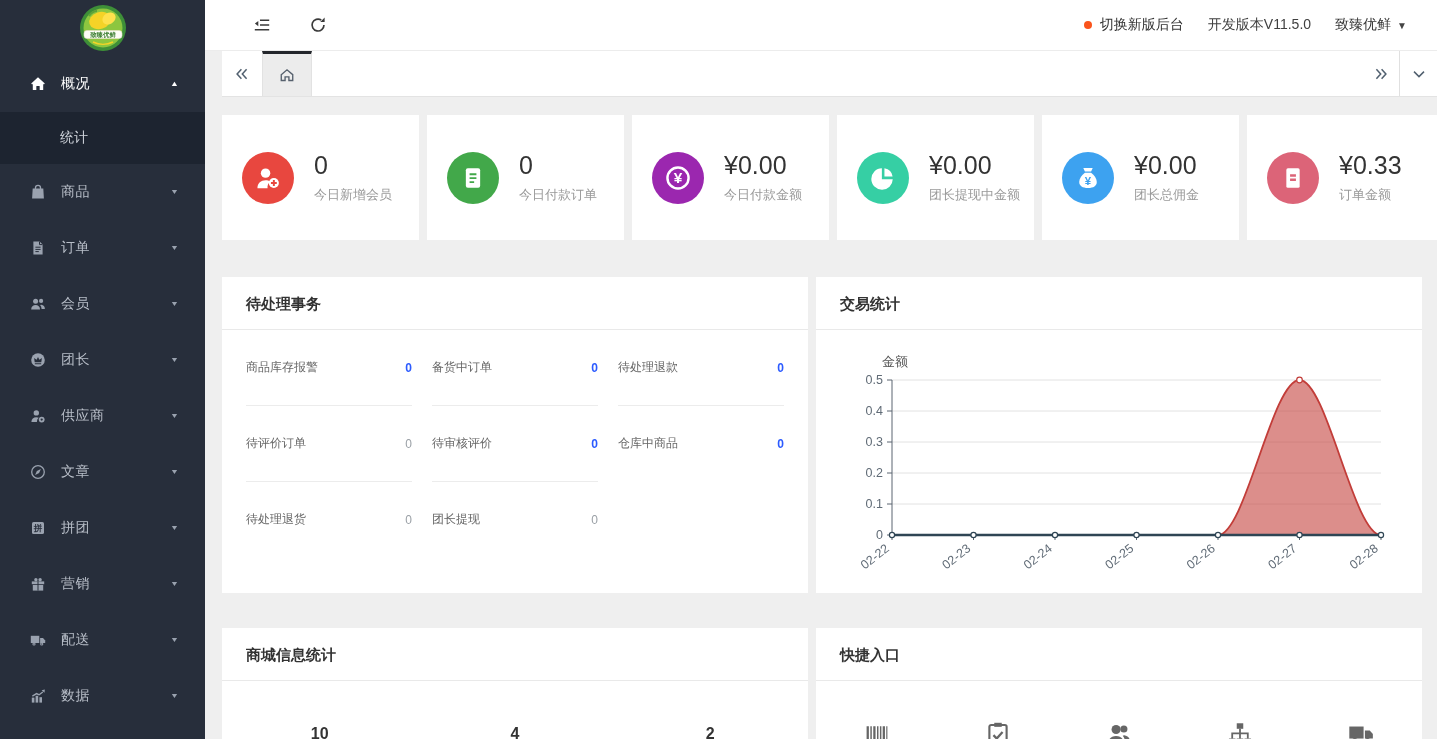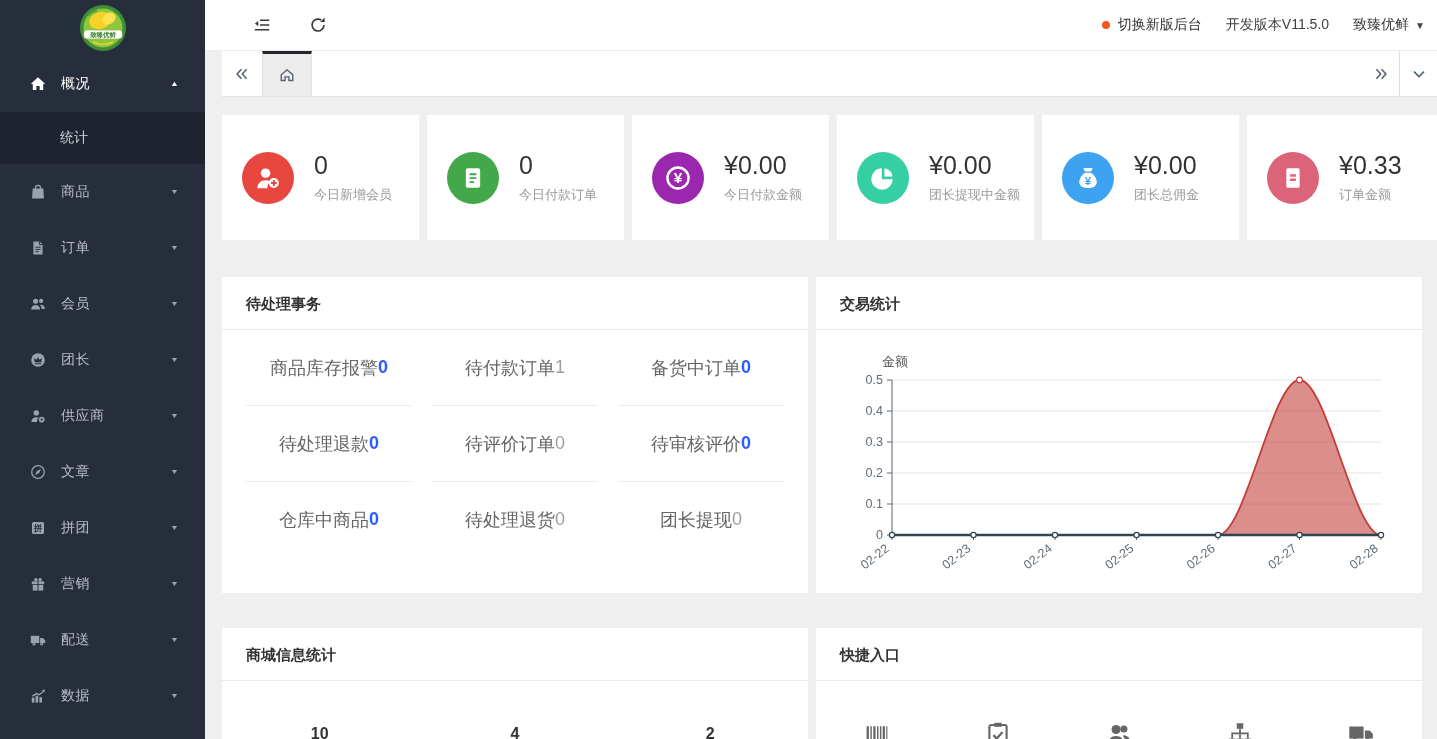--- a/index.html
+++ b/index.html
@@ -18,21 +18,21 @@
   .menu-item .caret{font-size:9px;color:#9aa2af;transform:scale(1,.8);}
   .menu-item.active{color:#fff;}
   .menu-item.active .icon,.menu-item.active .caret{color:#fff;}
   .submenu-item{height:52px;display:flex;align-items:center;background:#1d2430;color:#cfd3da;font-size:14px;padding-left:60px;cursor:pointer;}
 
   
   .topbar{position:absolute;left:205px;top:0;right:0;height:50px;background:#fff;border-bottom:1px solid #ececec;display:flex;align-items:center;}
   .topbar .tb-icon{width:18px;height:18px;color:#3a3a3a;cursor:pointer;}
   .tb-fold{margin-left:48px;}
   .tb-refresh{margin-left:38px;}
-  .tb-right{margin-left:auto;display:flex;align-items:center;gap:24px;padding-right:12px;font-size:14px;color:#333;justify-content:flex-end;}
+  .tb-right{margin-left:auto;display:flex;align-items:center;gap:24px;padding-right:30px;font-size:14px;color:#333;justify-content:flex-end;}
   .tb-switch{display:flex;align-items:center;gap:8px;cursor:pointer;}
   .tb-dot{width:8px;height:8px;border-radius:50%;}
   .tb-version{cursor:pointer;}
   .tb-account{display:flex;align-items:center;gap:6px;cursor:pointer;}
   .tb-account .caret{font-size:10px;color:#444;}
 
   
   .tabbar{position:absolute;left:205px;top:51px;right:0;height:46px;background:#efefef;}
   .tabbar-inner{position:absolute;left:17px;right:0;top:0;bottom:0;background:#fff;border-bottom:1px solid #e3e3e3;display:flex;align-items:stretch;}
   .tab-btn{width:40px;display:flex;align-items:center;justify-content:center;color:#51606f;cursor:pointer;}
@@ -54,21 +54,21 @@
   .panel-row{display:flex;gap:8px;margin-top:37px;}
   .panel{background:#fff;}
   .panel-l{flex:0 0 586px;}
   .panel-r{flex:1;}
   .panel-head{padding:18px 24px 15px;font-size:15px;font-weight:bold;color:#333;border-bottom:1px solid #e9e9e9;}
   .row3{margin-top:35px;}
   .row3 .panel{height:280px;}
 
   
   .pending-grid{display:grid;grid-template-columns:repeat(3,1fr);column-gap:20px;padding:0 24px;}
-  .pending-cell{height:75px;display:flex;align-items:center;justify-content:center;font-size:18px;}
+  .pending-cell{height:75px;display:flex;align-items:center;justify-content:space-between;font-size:12px;}
   .pending-cell.bordered{border-bottom:1px solid #ececec;}
   .pending-label{color:#666;}
   .pending-value{color:#9aa0a6;}
   .pending-value.link{font-weight:bold;cursor:pointer;}
 
   
   .chart-wrap{padding:14px 0 0 28px;}
 
   
   .mall-stats{display:flex;padding-top:44px;}
@@ -361,24 +361,20 @@
       </div>
     </div>
 
   <div class="panel-row">
     <section class="panel panel-l">
       <div class="panel-head">待处理事务</div>
       <div class="pending-grid" id="pending-grid">
           <div class="pending-cell bordered">
             <span class="pending-label">商品库存报警</span>
     <span class="pending-value link" style="color:#2c5bff">0</span>
-          </div>
-          <div class="pending-cell bordered">
-            <span class="pending-label">待付款订单</span>
-    <span class="pending-value">1</span>
           </div>
           <div class="pending-cell bordered">
             <span class="pending-label">备货中订单</span>
     <span class="pending-value link" style="color:#2c5bff">0</span>
           </div>
           <div class="pending-cell bordered">
             <span class="pending-label">待处理退款</span>
     <span class="pending-value link" style="color:#2c5bff">0</span>
           </div>
           <div class="pending-cell bordered">

